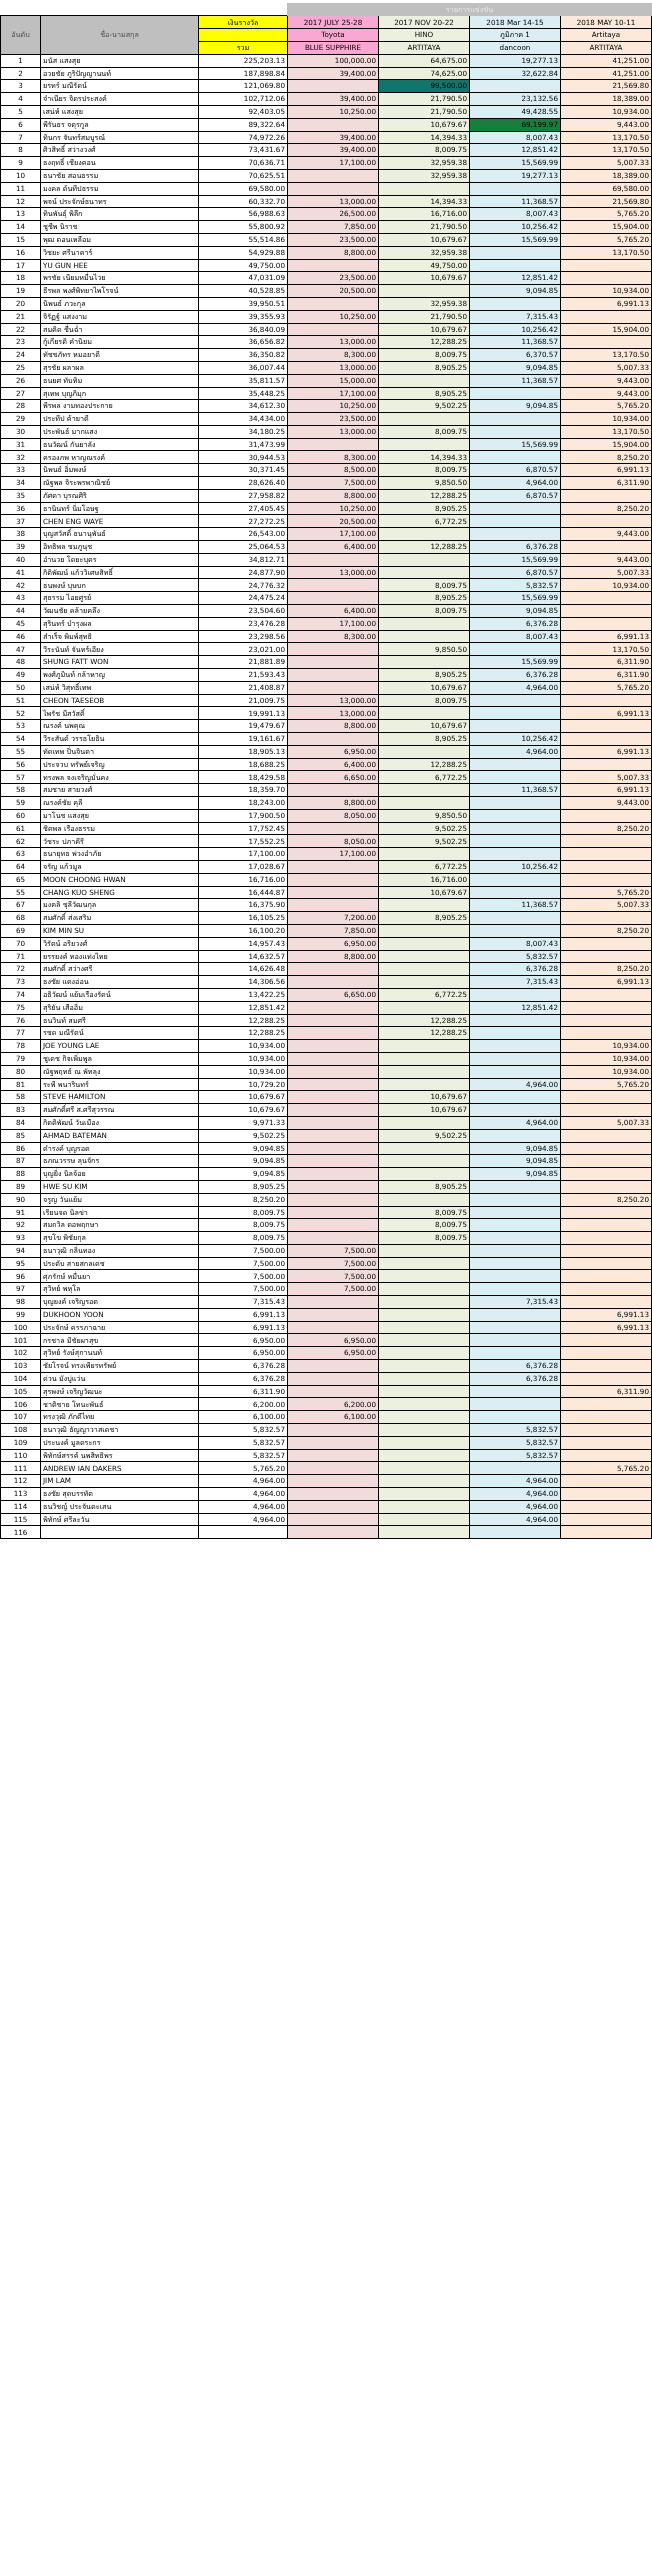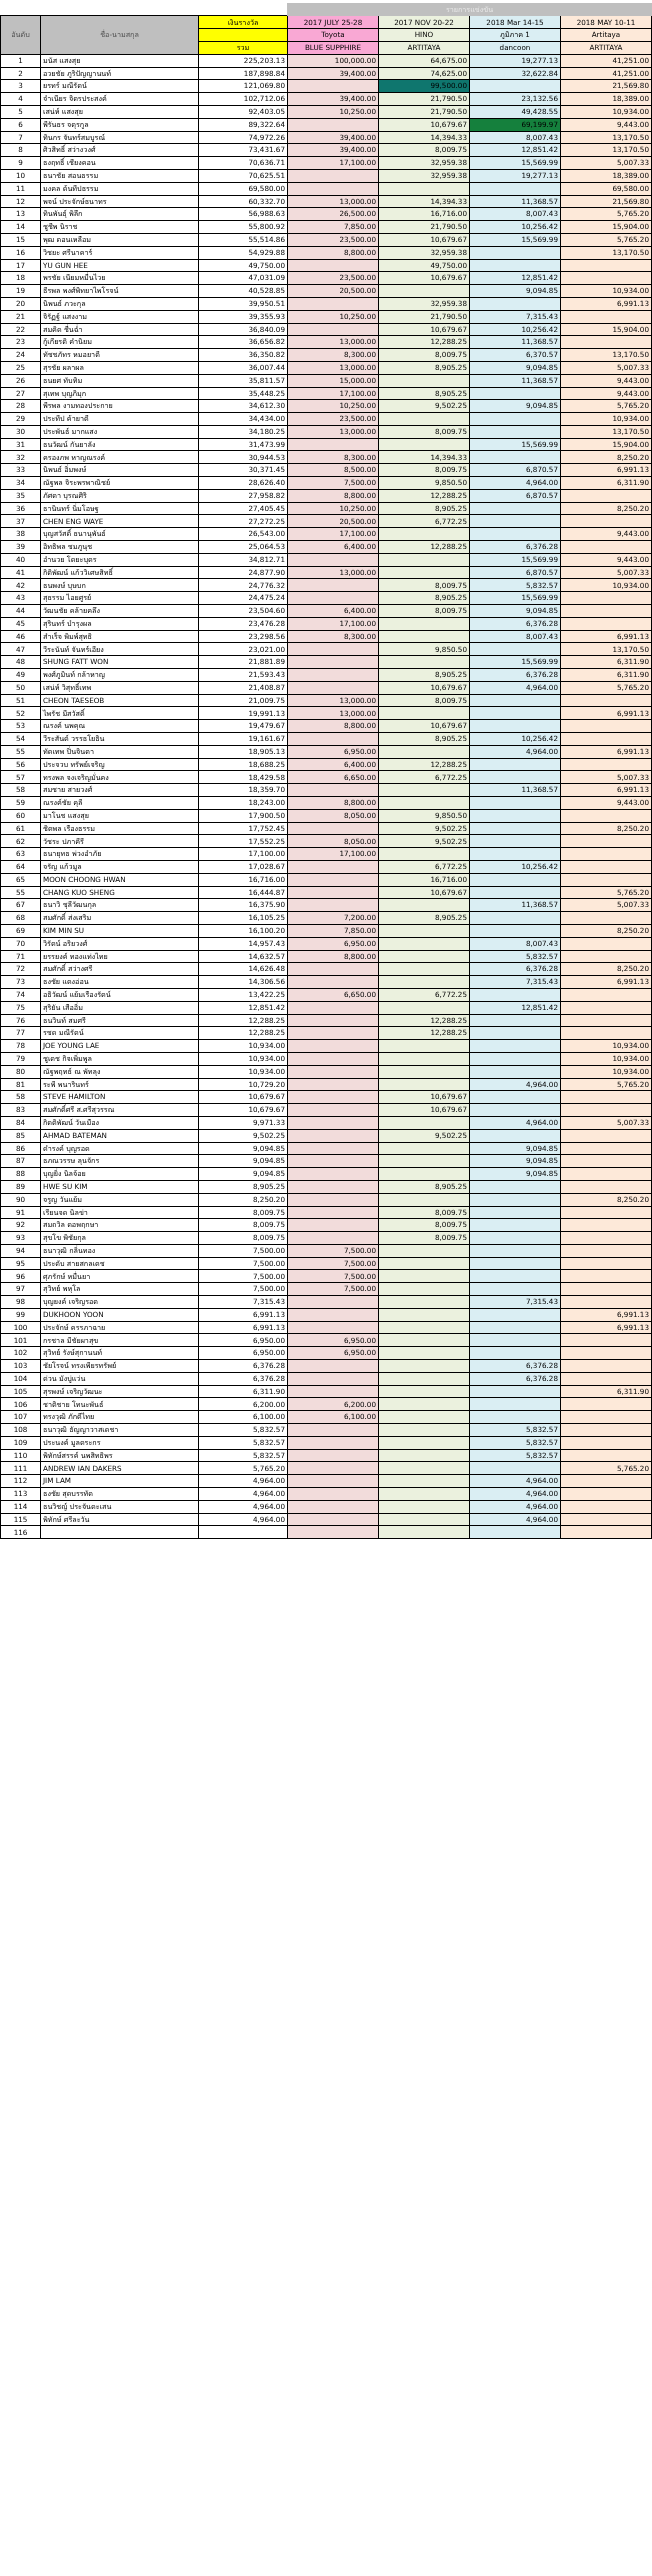--- a/index.html
+++ b/index.html
@@ -750,21 +750,21 @@
           <td class="rank">55</td>
           <td class="name">CHANG KUO SHENG</td>
           <td class="total">16,444.87</td>
           <td class="val" style="background: rgb(242, 220, 219);"></td>
           <td class="val" style="background: rgb(235, 241, 222);">10,679.67</td>
           <td class="val" style="background: rgb(218, 238, 243);"></td>
           <td class="val" style="background: rgb(253, 233, 217);">5,765.20</td>
         </tr>
         <tr>
           <td class="rank">67</td>
-          <td class="name">ธนาวิ  ชุลีวัฒนกุล</td>
+          <td class="name">มงคลิ  ชุลีวัฒนกุล</td>
           <td class="total">16,375.90</td>
           <td class="val" style="background: rgb(242, 220, 219);"></td>
           <td class="val" style="background: rgb(235, 241, 222);"></td>
           <td class="val" style="background: rgb(218, 238, 243);">11,368.57</td>
           <td class="val" style="background: rgb(253, 233, 217);">5,007.33</td>
         </tr>
         <tr>
           <td class="rank">68</td>
           <td class="name">สมศักดิ์  ส่งเสริม</td>
           <td class="total">16,105.25</td>

